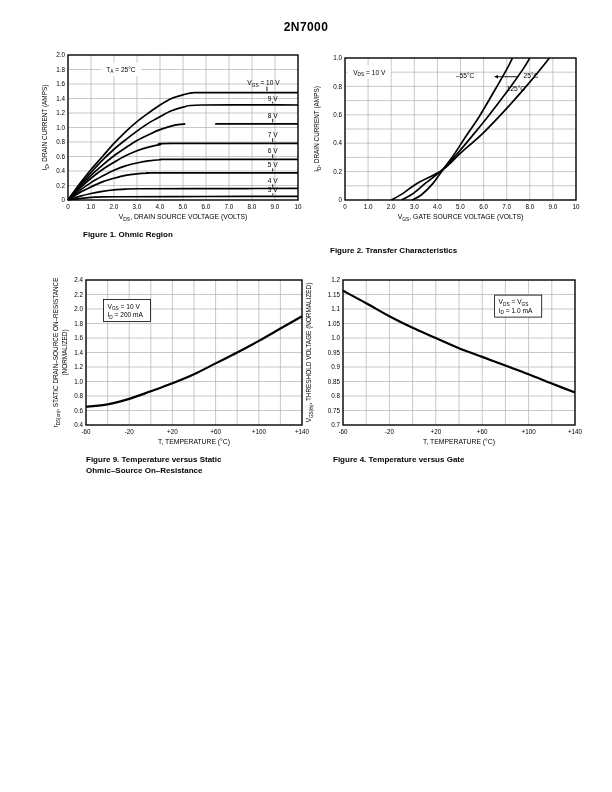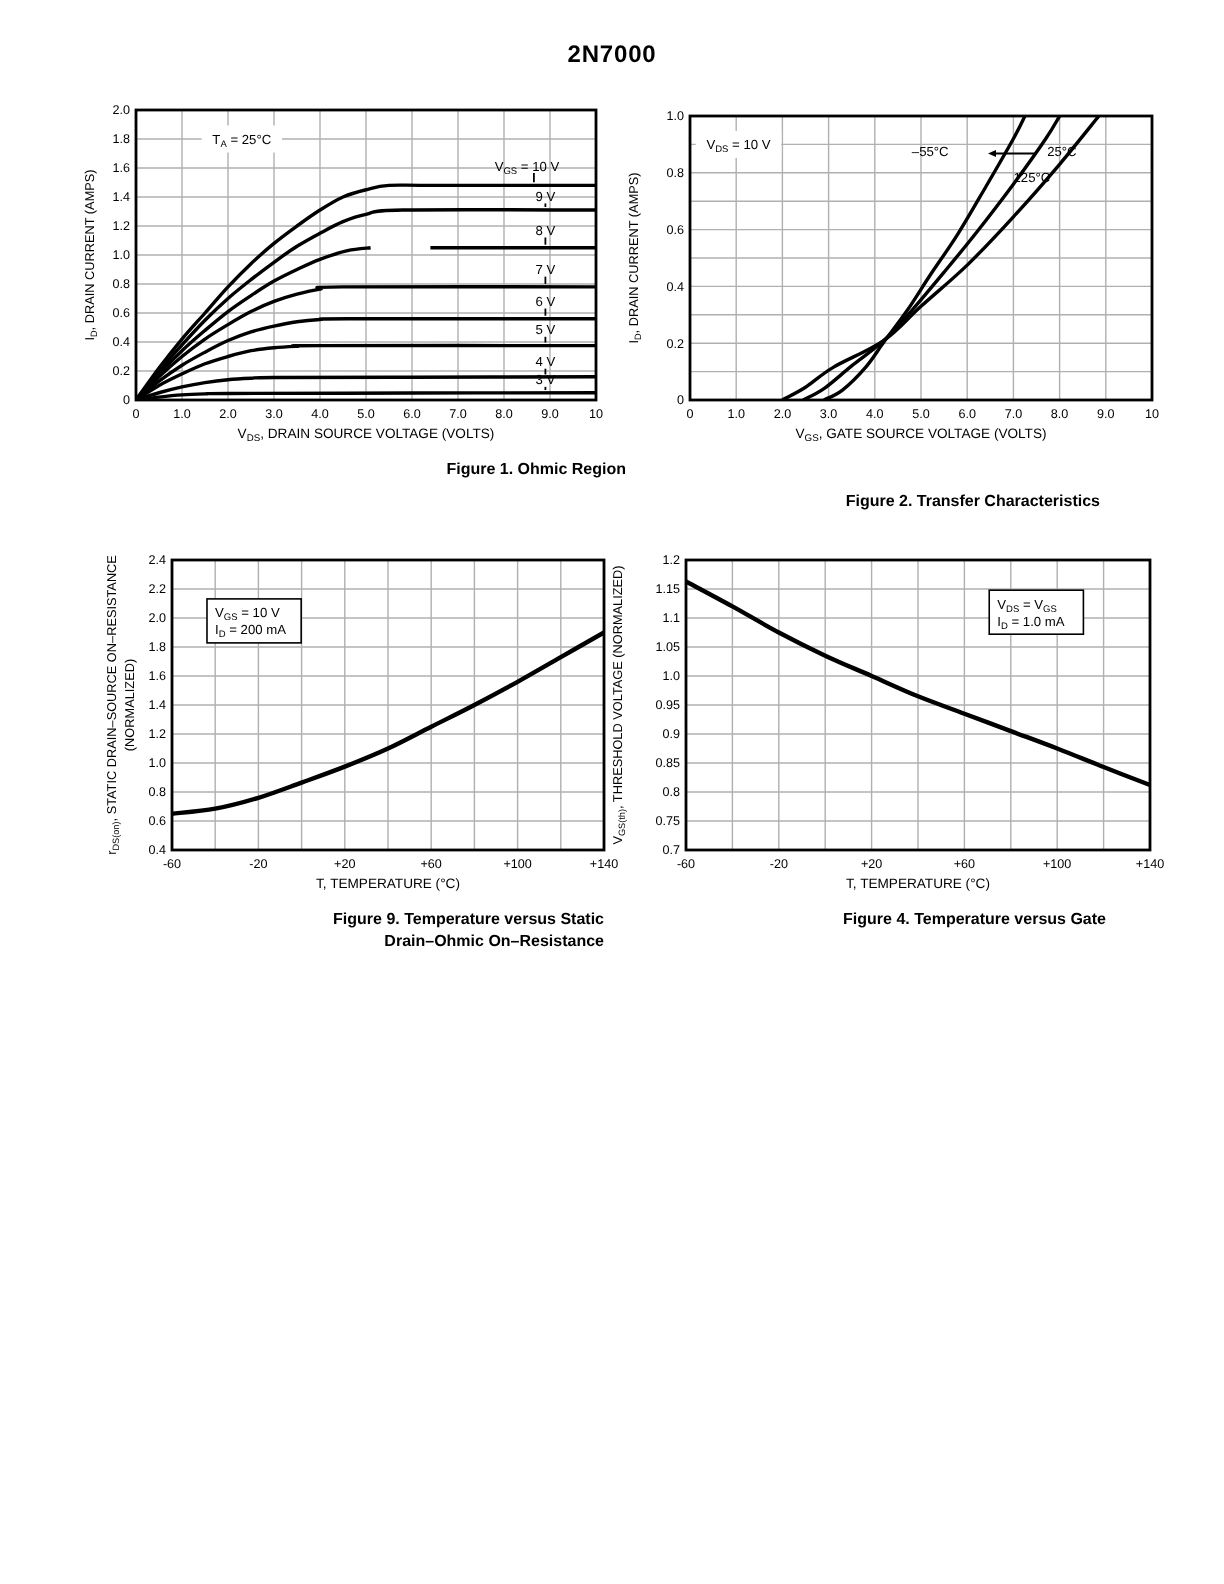--- a/index.html
+++ b/index.html
@@ -1,21 +1,21 @@
 <!DOCTYPE html>
 <html><head>
 <meta charset="utf-8">
 <style>
   html,body{margin:0;padding:0;background:#e8e8e8;}
   .page{position:relative;width:612px;height:792px;background:#ffffff;margin:0 auto;
         font-family:"Liberation Sans", sans-serif;overflow:hidden;}
   .doc-title{position:absolute;top:20px;left:0;width:612px;text-align:center;
              font-size:12px;font-weight:bold;letter-spacing:.4px;color:#000;}
   .chart{position:absolute;}
-  .caption{position:absolute;text-align:right;font-size:8px;font-weight:bold;color:#000;line-height:10.5px;}
+  .caption{position:absolute;text-align:left;font-size:8px;font-weight:bold;color:#000;line-height:10.5px;}
   .banner{position:absolute;left:0;top:696px;width:612px;height:96px;overflow:hidden;}
   .footer-line{position:absolute;left:40px;top:45px;width:532px;height:1px;background:rgba(255,255,255,0.45);}
   .footer-url{position:absolute;left:0;top:41px;width:612px;text-align:center;
               font-size:8.5px;color:rgba(21,74,122,0.8);}
   .footer-page{position:absolute;left:0;top:52px;width:612px;text-align:center;
                font-size:8px;color:rgba(21,74,122,0.8);}
   .banner-text{position:absolute;left:0;top:0;width:612px;height:96px;display:flex;
                align-items:center;justify-content:center;font-size:82px;font-weight:400;
                letter-spacing:-2px;color:#fff;font-family:"DejaVu Sans", sans-serif;}
   svg text{font-family:"Liberation Sans", sans-serif;}
@@ -257,19 +257,19 @@
   <div class="caption" id="cap0" style="left: 83px; top: 230px; width: 230px;">
     <div>Figure 1. Ohmic Region</div>
     <div></div>
   </div>
   <div class="caption" id="cap1" style="left: 330px; top: 230px; width: 220px; margin-top: 16px;">
     <div>Figure 2. Transfer Characteristics</div>
     <div></div>
   </div>
   <div class="caption" id="cap2" style="left: 86px; top: 455px; width: 216px;">
     <div>Figure 9. Temperature versus Static</div>
-    <div>Drain–Ohmic On–Resistance</div>
+    <div>Ohmic–Source On–Resistance</div>
   </div>
   <div class="caption" id="cap3" style="left: 333px; top: 455px; width: 220px;">
     <div>Figure 4. Temperature versus Gate</div>
   </div>
 
 </div>
 
 </body></html>

